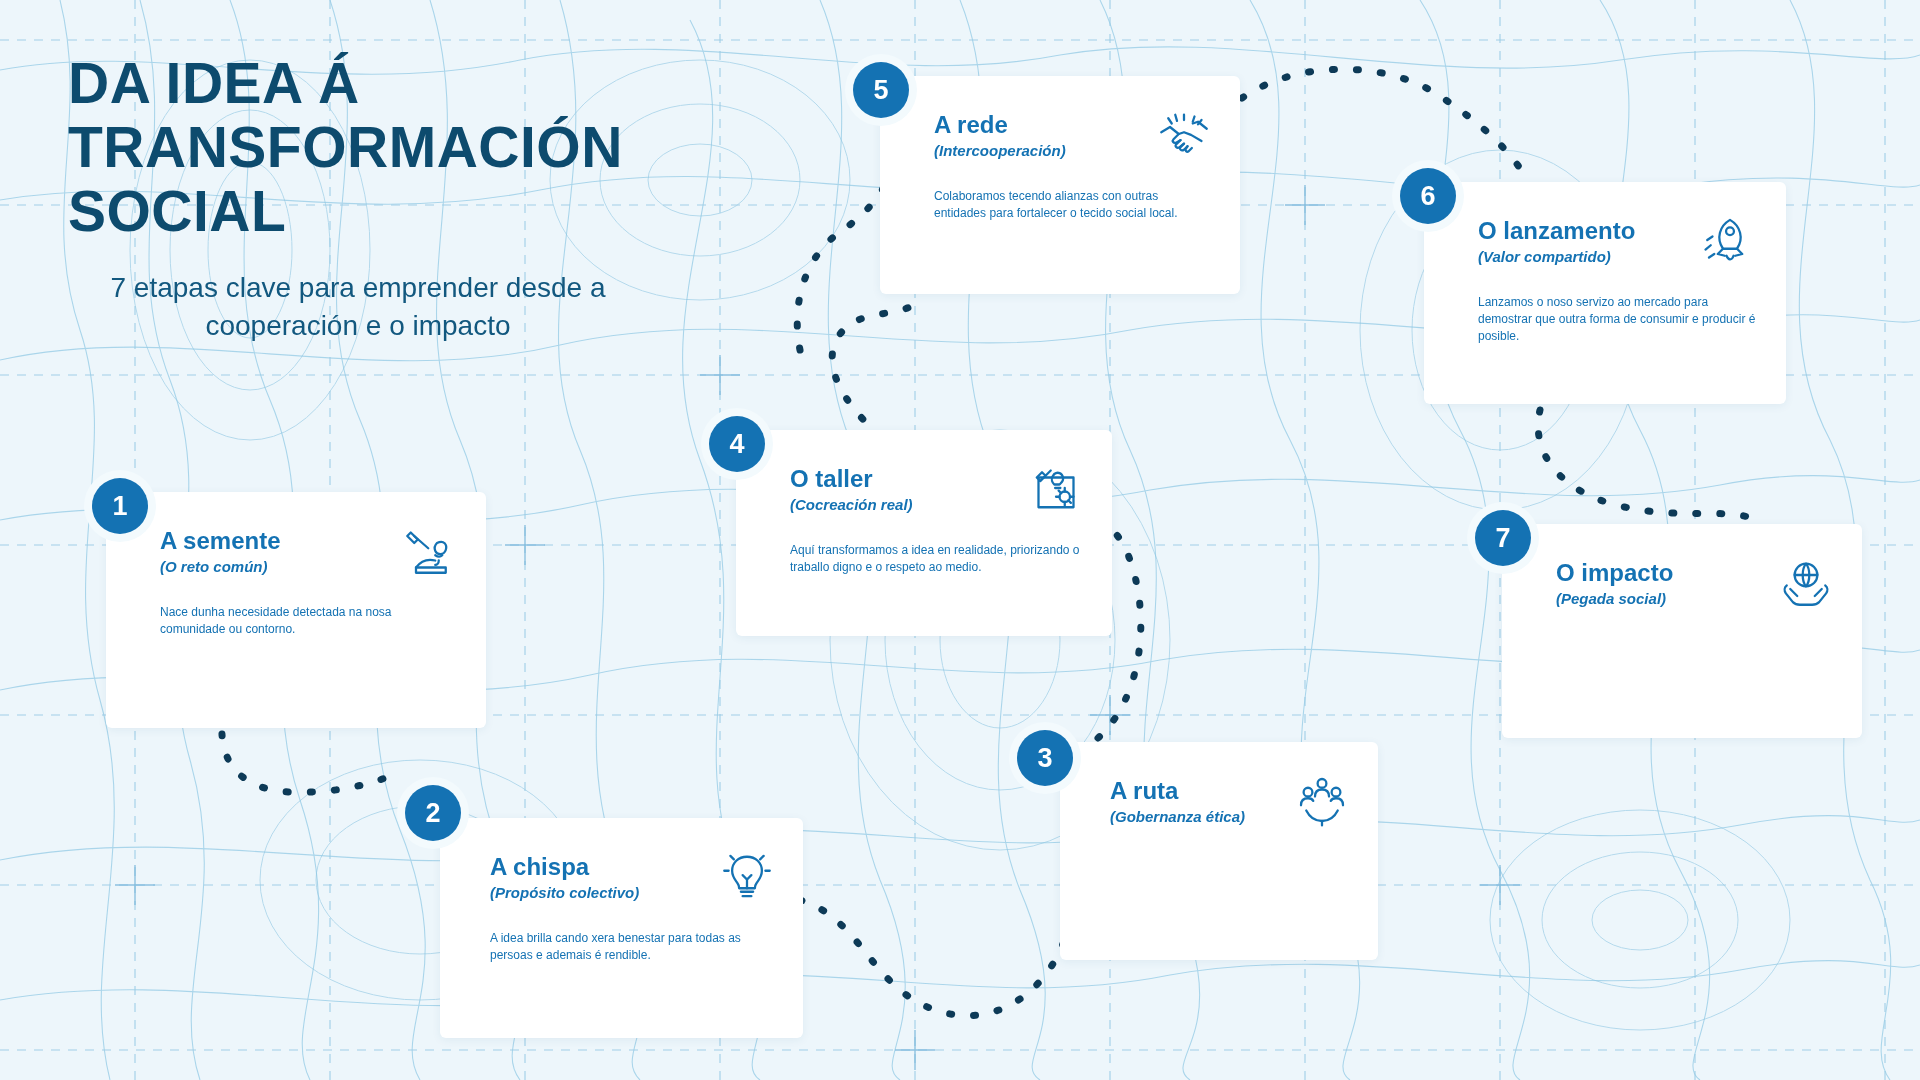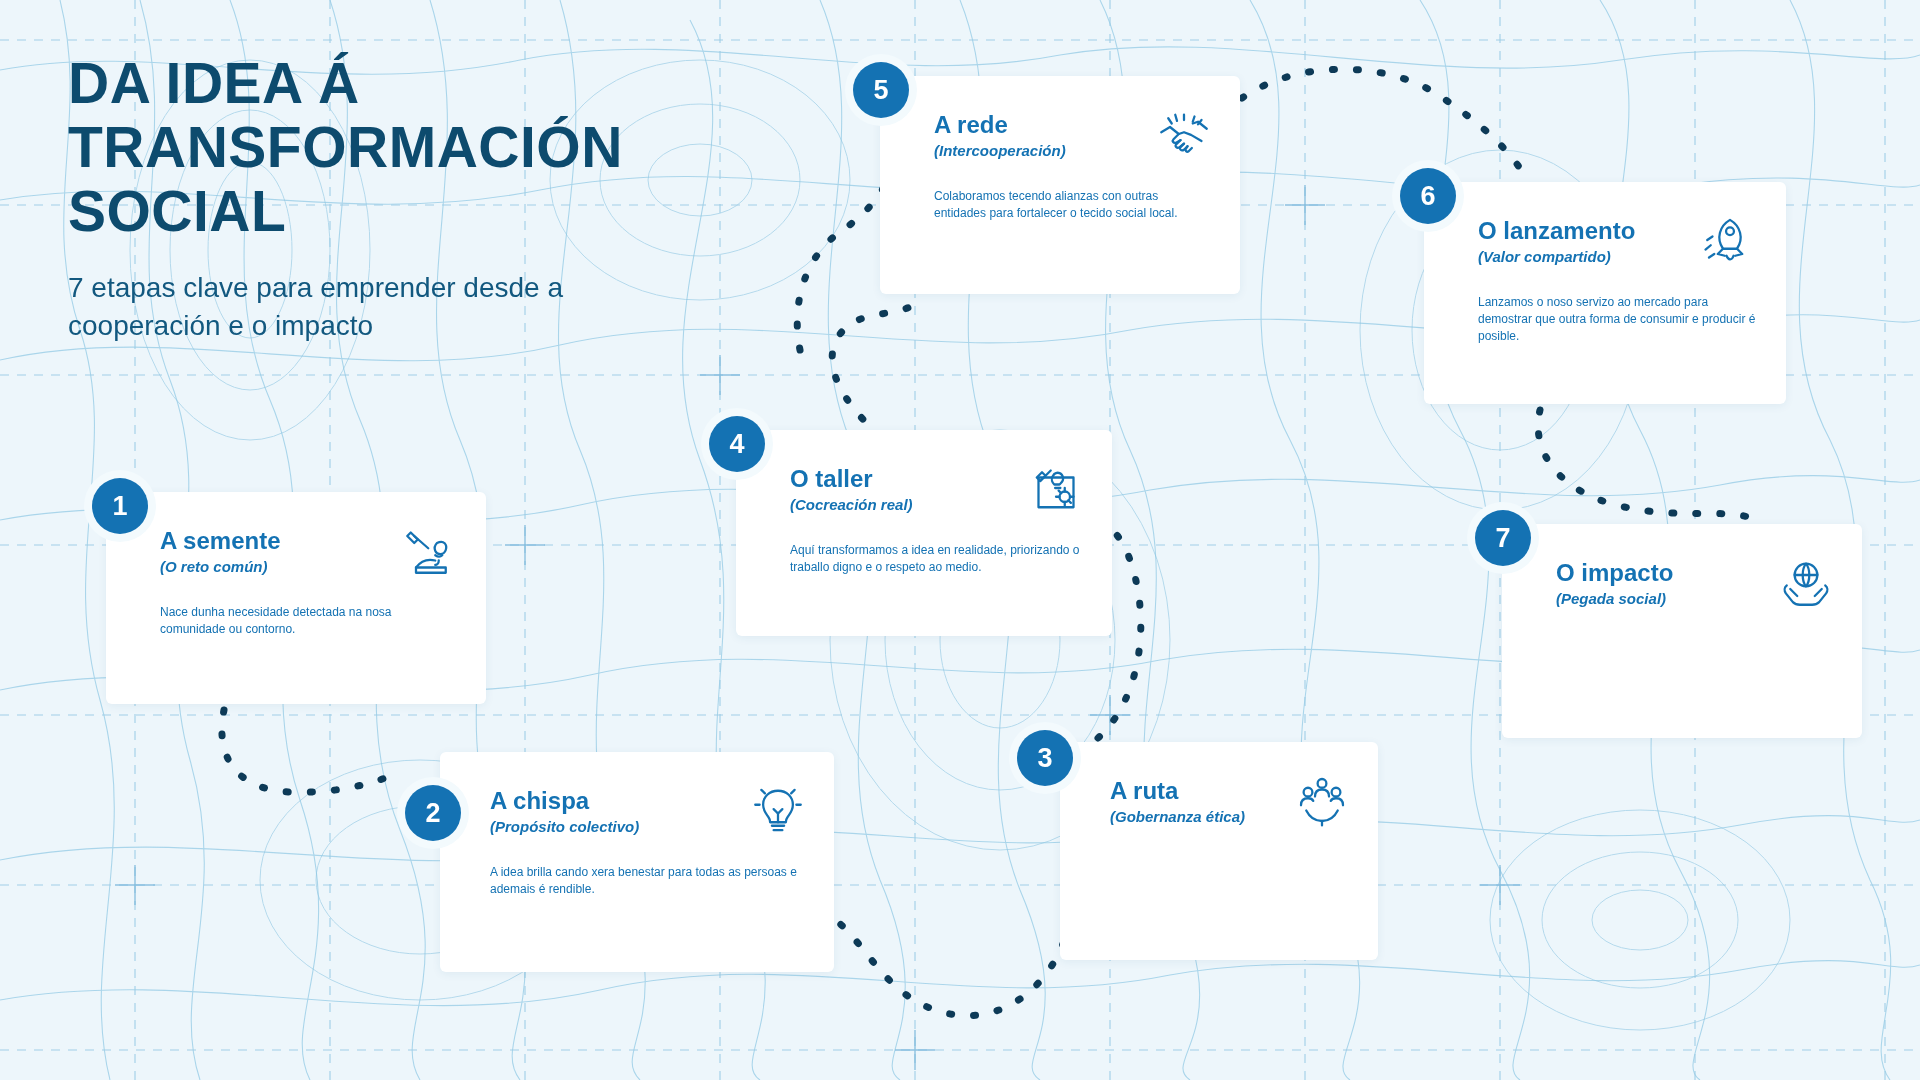--- a/index.html
+++ b/index.html
@@ -35,20 +35,21 @@
     color: #0d4b6e;
     text-transform: uppercase;
   }
   #page-subtitle {
     margin-top: 26px;
     font-size: 28px;
     line-height: 1.33;
     font-weight: 400;
     color: #12587f;
     max-width: 580px;
+    text-align: center;
   }
 
   
   .card {
     position: absolute;
     background: #ffffff;
     border-radius: 6px;
     box-shadow: 0 2px 10px rgba(30,90,130,0.07);
   }
   .card-inner {
@@ -103,23 +104,23 @@
     font-size: 27px;
     font-weight: 700;
     display: flex;
     align-items: center;
     justify-content: center;
     box-shadow: 0 0 0 8px #f3fafd;
     z-index: 5;
   }
 
   
-  #card-1 { left: 106px;  top: 492px;  width: 380px; height: 212px; }
+  #card-1 { left: 106px;  top: 492px;  width: 380px; height: 236px; }
   #badge-1 { left: 92px;  top: 478px; }
-  #card-2 { left: 440px;  top: 752px;  width: 394px; height: 220px; }
+  #card-2 { left: 440px;  top: 818px;  width: 363px; height: 220px; }
   #badge-2 { left: 405px; top: 785px; }
   #card-3 { left: 1060px; top: 742px;  width: 318px; height: 218px; }
   #badge-3 { left: 1017px;top: 730px; }
   #card-4 { left: 736px;  top: 430px;  width: 376px; height: 206px; }
   #badge-4 { left: 709px; top: 416px; }
   #card-5 { left: 880px;  top: 76px;   width: 360px; height: 218px; }
   #badge-5 { left: 853px; top: 62px; }
   #card-6 { left: 1424px; top: 182px;  width: 362px; height: 222px; }
   #badge-6 { left: 1400px;top: 168px; }
   #card-7 { left: 1502px; top: 524px;  width: 360px; height: 214px; }

